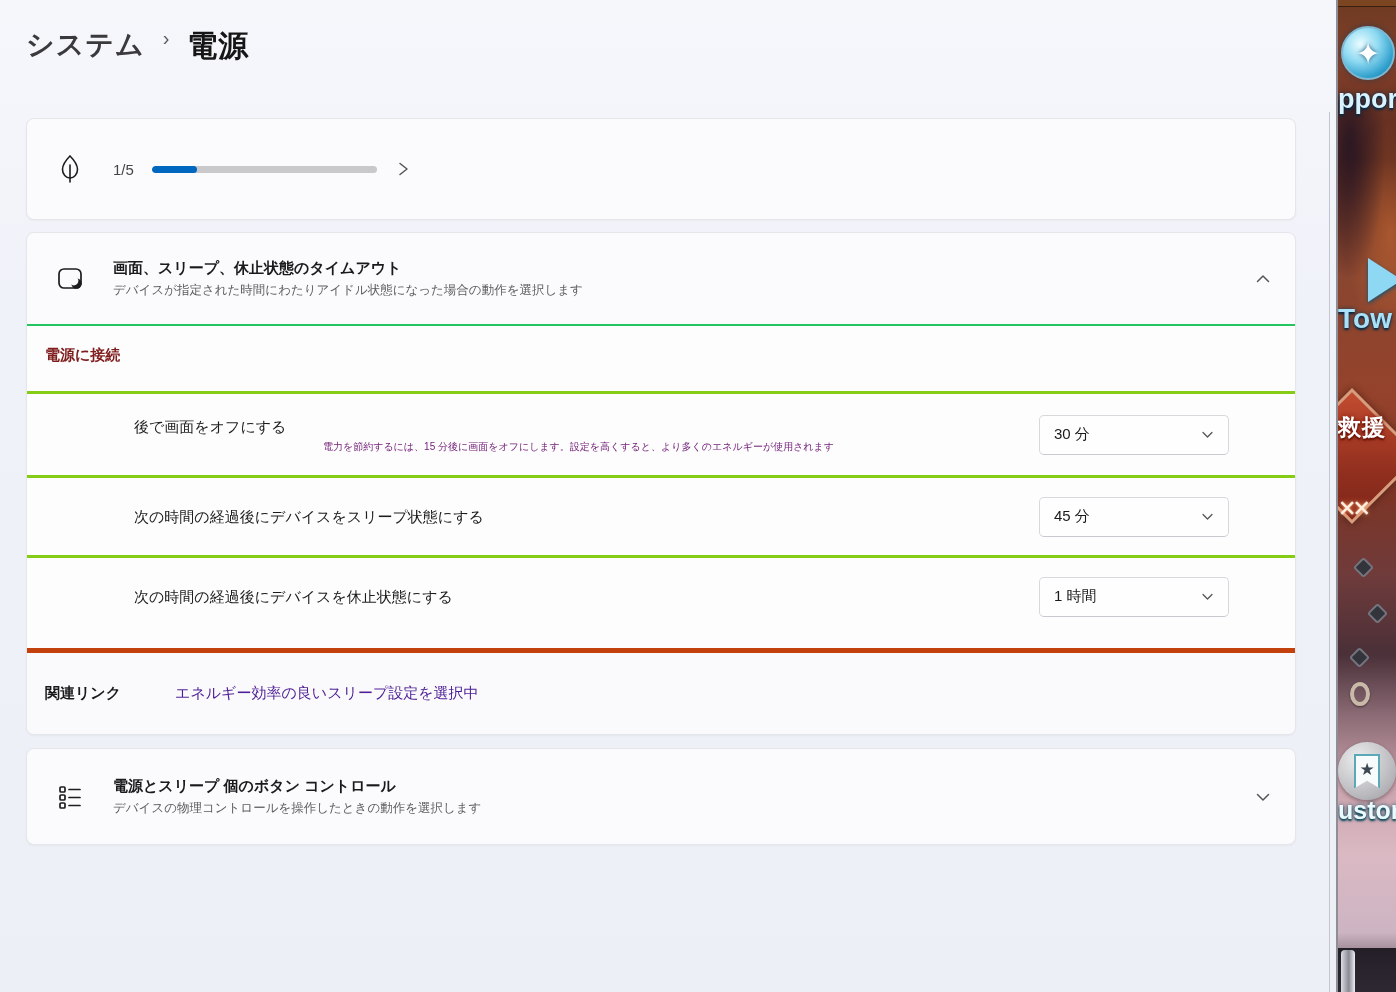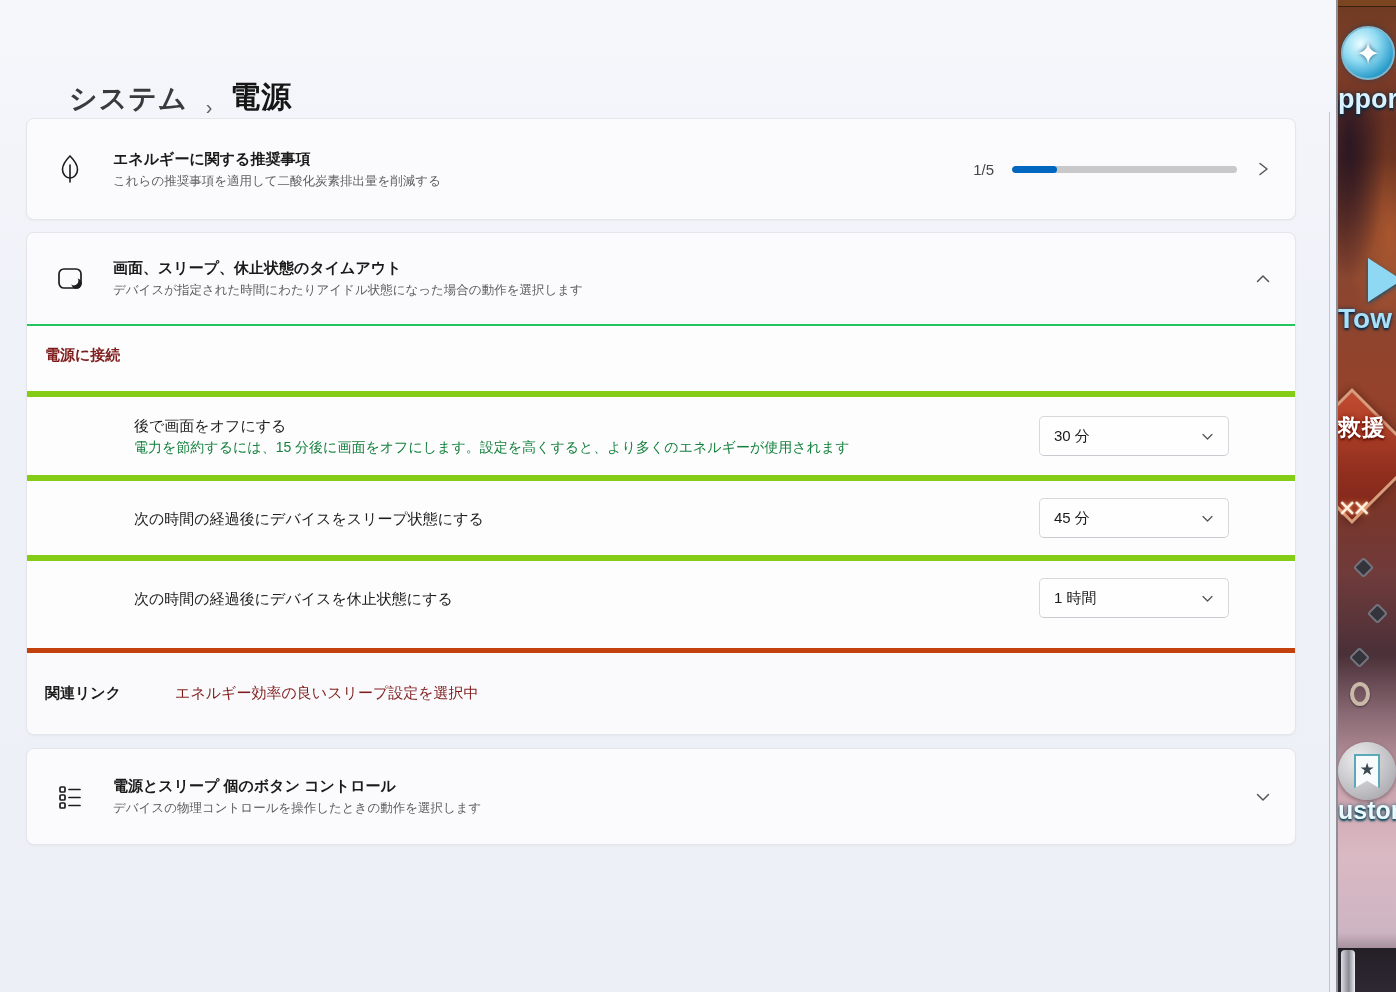--- a/index.html
+++ b/index.html
@@ -5,21 +5,21 @@
   * { margin:0; padding:0; box-sizing:border-box; }
   html,body { width:1396px; height:992px; overflow:hidden; }
   body {
     font-family:"Liberation Sans","DejaVu Sans",sans-serif;
     background:linear-gradient(180deg,#f6f7fb 0%,#f0f2f9 30%,#edeff7 100%);
     color:#1a1a1a; position:relative;
   }
   .page { position:absolute; left:0; top:0; width:1332px; height:992px; }
 
   
-  .breadcrumb { height:118px; padding:26px 0 0 26px; display:flex; align-items:flex-end; gap:18px;margin-left:43px; }
+  .breadcrumb { height:118px; padding:26px 0 0 26px; display:flex; align-items:flex-start; gap:18px; }
   .crumb-parent { font-size:28px; font-weight:600; color:#3a3a3d; letter-spacing:1px; }
   .crumb-sep { font-size:20px; color:#5a5a5e; transform:translateY(1px); }
   .crumb-current { font-size:30px; font-weight:800; color:#161617; letter-spacing:1px; }
 
   
   .card {
     width:1270px; margin-left:26px; background:#fbfbfd;
     border:1px solid #e5e6ea; border-radius:8px;
     box-shadow:0 1px 2px rgba(0,0,0,.04); overflow:hidden;
   }
@@ -34,26 +34,26 @@
   #card-energy { height:102px; }
   .progress-label { font-size:15px; color:#464649; }
   .progress-track { width:225px; height:7px; border-radius:4px; background:#c9c9cc; overflow:hidden; }
   .progress-fill { height:100%; border-radius:4px; background:#0067c0; }
 
   
   #card-timeouts { height:503px; display:flex; flex-direction:column; }
   .exp-header { height:93px; flex:0 0 93px; border-bottom:2px solid #22c55e; }
   .exp-body { background:#fdfdfe; flex:1 1 auto; }
   .section-label { padding:20px 0 0 18px; height:65px; font-size:15px; font-weight:700; color:#7f1d1d; }
-  .child-row { display:flex; align-items:center; padding:0 0 0 107px; border-top:6px solid #84cc16; }
+  .child-row { display:flex; align-items:center; padding:0 0 0 107px; border-top:3px solid #84cc16; }
   .child-row:first-of-type { border-top:none; }
   .row-a { height:84px; } .row-b { height:80px; } .row-c { height:80px; }
   .row-text { flex:1 1 auto; min-width:0; padding-right:16px; }
   .row-title { font-size:15px; color:#1c1c1d; line-height:1.4; }
-  .row-desc { font-size:14px; color:#15803d; margin-top:3px; }
+  .row-desc { font-size:10px; color:#701a75; margin-top:3px;text-align:center; }
   .dropdown {
     width:190px; height:40px; margin-right:66px; flex:0 0 190px;
     background:#fefeff; border:1px solid #d8d8dc; border-bottom-color:#c9c9cf;
     border-radius:5px; display:flex; align-items:center; justify-content:space-between;
     padding:0 14px; font-size:15px; color:#1a1a1a; cursor:default;
     font-family:inherit;
   }
   .exp-footer { height:86px; flex:0 0 86px; border-top:5px solid #c2410c; background:#fafafc;
     display:flex; align-items:center; padding-left:18px; }
   .related-label { font-size:15px; font-weight:700; color:#191919; }
@@ -118,24 +118,20 @@
     <span class="crumb-current">電源</span>
   </div>
 
   <div class="card card-row" id="card-energy">
     <div class="c-icon">
       <svg width="30" height="32" viewBox="0 0 30 32" fill="none" stroke="#1d1d1f" stroke-width="1.6">
         <path d="M15 3 C9.5 8.5 7.5 12.5 7.5 16.5 a7.5 8.5 0 0 0 15 0 C22.5 12.5 20.5 8.5 15 3 Z"></path>
         <path d="M15 12 V29" stroke-linecap="round"></path>
       </svg>
     </div>
-    <div class="c-text">
-      <div class="c-title">エネルギーに関する推奨事項</div>
-      <div class="c-desc">これらの推奨事項を適用して二酸化炭素排出量を削減する</div>
-    </div>
     <div class="c-right">
       <span class="progress-label">1/5</span>
       <div class="progress-track">
         <div class="progress-fill" style="width: 20%; background: rgb(0, 103, 192);"></div>
       </div>
       <svg class="chev" width="16" height="16" viewBox="0 0 16 16">
         <path d="M5 2.5 L12 8 L5 13.5" fill="none" stroke="#555558" stroke-width="1.5" stroke-linecap="round" stroke-linejoin="round"></path>
       </svg>
     </div>
   </div>
@@ -196,21 +192,21 @@
           <span>1 時間</span>
           <svg width="13" height="13" viewBox="0 0 16 16">
             <path d="M2.5 5.5 L8 11 L13.5 5.5" fill="none" stroke="#555558" stroke-width="1.6" stroke-linecap="round" stroke-linejoin="round"></path>
           </svg>
         </button>
       </div>
     </div>
 
     <div class="exp-footer">
       <span class="related-label">関連リンク</span>
-      <a href="#" class="related-link" style="color: #7f1d1d; text-align: right;">エネルギー効率の良いスリープ設定を選択中</a>
+      <a href="#" class="related-link" style="color: #4c1d95; text-align: right;">エネルギー効率の良いスリープ設定を選択中</a>
     </div>
   </div>
 
 
   <div class="card card-row" id="card-buttons">
     <div class="c-icon">
       <svg width="30" height="30" viewBox="0 0 30 30" fill="none" stroke="#1d1d1f" stroke-width="1.7">
         <rect x="5" y="5" width="5" height="5" rx="1"></rect>
         <path d="M14 7.5 H25" stroke-linecap="round"></path>
         <rect x="5" y="13" width="5" height="5" rx="1"></rect>

